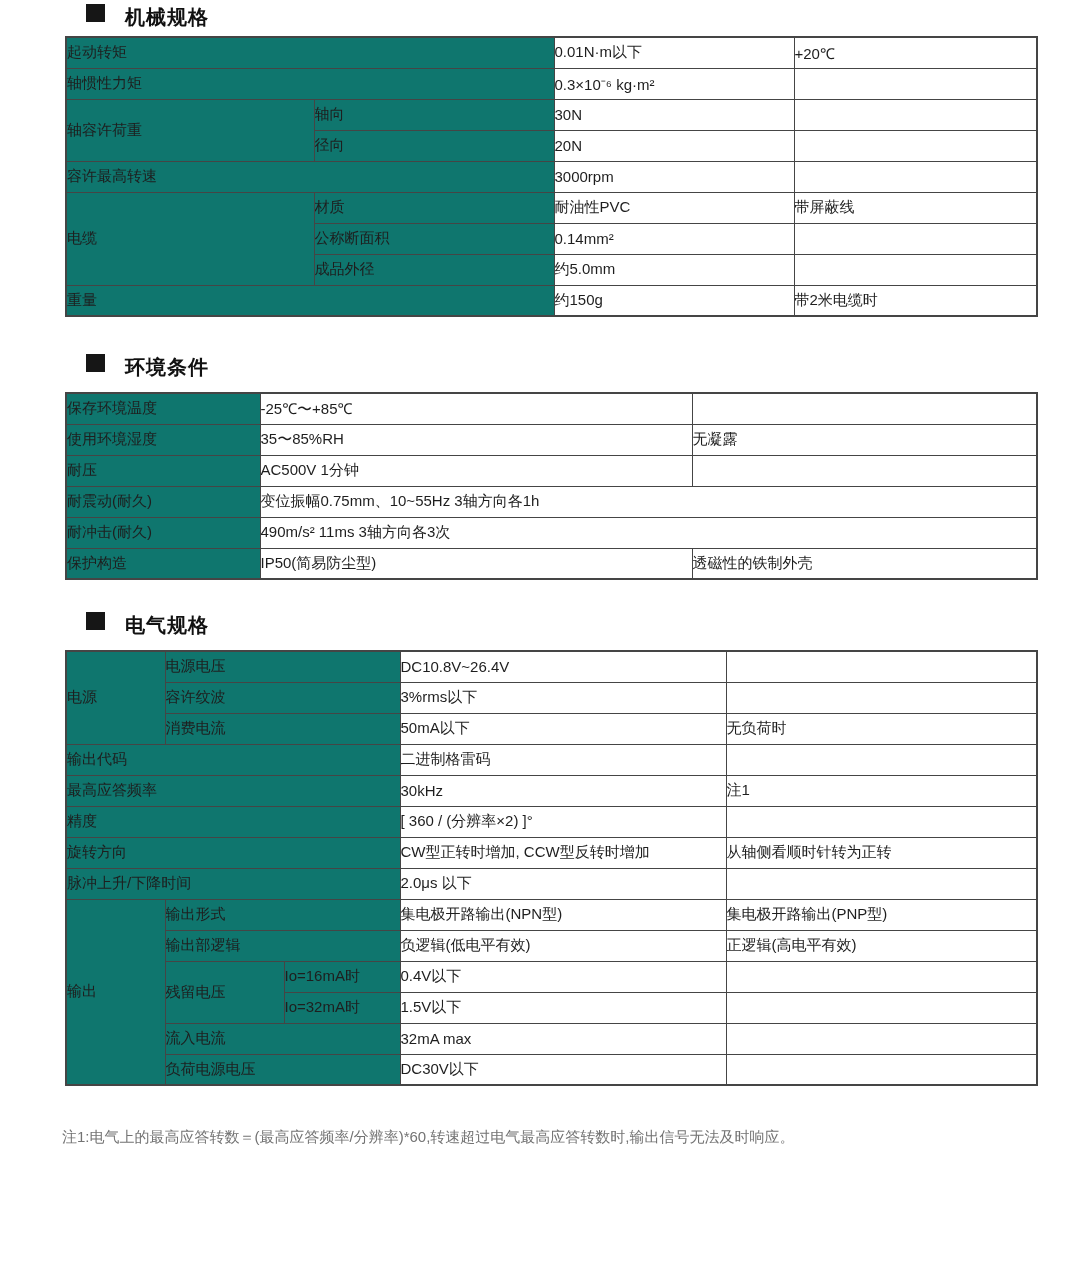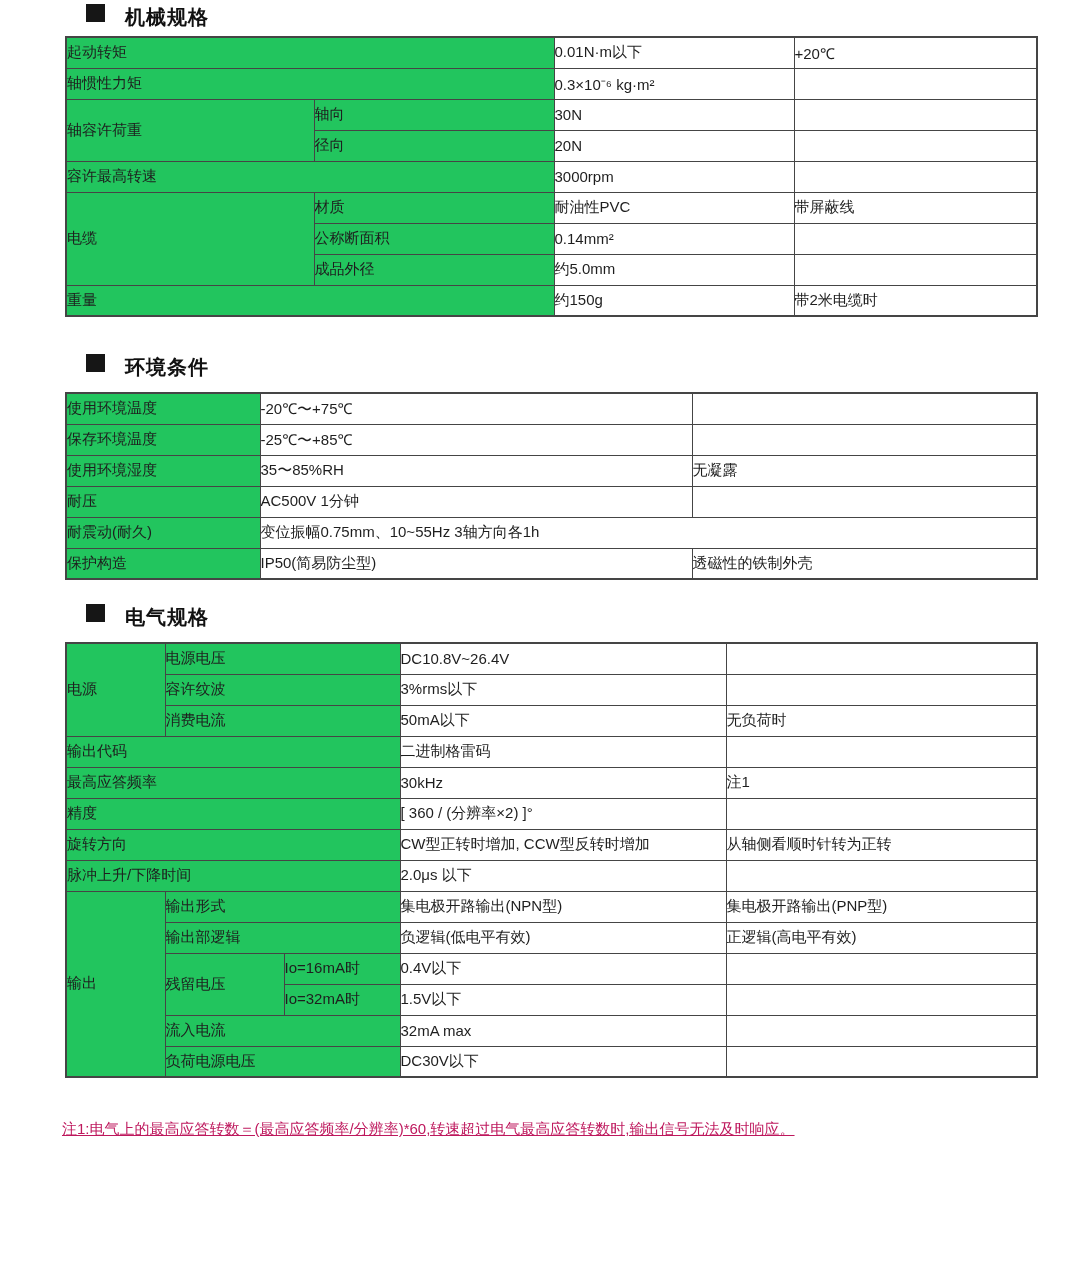--- a/index.html
+++ b/index.html
@@ -18,21 +18,21 @@
   }
   .section-title {
     display: flex;
     gap: 20px;
     margin-left: 58px;
     height: 24px;
     padding-left: 28px;
   }
   .t1 { margin-top: 4px; }
   .t2 { margin-top: 37px; }
-  .t3 { margin-top: 24px; }
+  .t3 { margin-top: 32px; }
   .sq {
     width: 19px;
     height: 18px;
     background: #161616;
     flex: 0 0 auto;
   }
   .st-text {
     font-size: 20px;
     font-weight: bold;
     letter-spacing: 1px;
@@ -48,37 +48,36 @@
   table.t-mech { margin-top: 8px; }
   .spec td {
     border: 1px solid #454545;
     height: 31px;
     font-size: 15px;
     padding: 0;
     vertical-align: middle;
     white-space: nowrap;
     overflow: hidden;
   }
-  .hd { background: #22c55e; }
+  .hd { background: #0f766e; }
   .p10 { padding-left: 10px; margin-left: 10px; }
   .p13 { padding-left: 13px; margin-top: 11px; }
   .p18 { padding-left: 18px; margin-left: 28px; }
   .p23 { padding-left: 23px; }
   .p24 { padding-left: 24px; }
   .p25 { padding-left: 25px; }
   .p49 { padding-left: 49px; margin-left: 28px; }
   .p56 { padding-left: 56px; }
   .p60 { padding-left: 60px; }
   .p66 { padding-left: 66px; }
   .p85 { padding-left: 85px; }
   .fn {
     margin: 42px 0 0 62px;
     font-size: 15px;
-    color: #be185d;
-    text-decoration: underline;
+    color: #737373;
   }
 </style>
 </head>
 <body>
 
 <div class="page">
 
   <div class="section-title t1">
     <span class="sq"></span>
     <span class="st-text">机械规格</span>
@@ -148,42 +147,41 @@
   </div>
 
   <table class="spec t-env">
     <colgroup>
       <col style="width:194px">
         <col style="width:432px">
         <col style="width:345px">
     </colgroup>
     <tbody>
       <tr>
-        <td class="hd p23">使用环境温度</td>
-        <td class="p56">-20℃〜+75℃</td>
-        <td class="p49"></td>
-      </tr>
-      <tr>
         <td class="hd p23">保存环境温度</td>
         <td class="p56">-25℃〜+85℃</td>
         <td class="p49"></td>
       </tr>
       <tr>
         <td class="hd p23">使用环境湿度</td>
         <td class="p56">35〜85%RH</td>
         <td class="p49">无凝露</td>
       </tr>
       <tr>
         <td class="hd p23">耐压</td>
         <td class="p56">AC500V 1分钟</td>
         <td class="p49"></td>
       </tr>
       <tr>
         <td class="hd p23">耐震动(耐久)</td>
         <td class="p56" colspan="2">变位振幅0.75mm、10~55Hz 3轴方向各1h</td>
+      </tr>
+      <tr>
+        <td class="hd p23">耐冲击(耐久)</td>
+        <td class="p56" colspan="2">490m/s² 11ms 3轴方向各3次</td>
       </tr>
       <tr>
         <td class="hd p23">保护构造</td>
         <td class="p56">IP50(简易防尘型)</td>
         <td class="p49">透磁性的铁制外壳</td>
       </tr>
     </tbody>
   </table>
 
   <div class="section-title t3">

